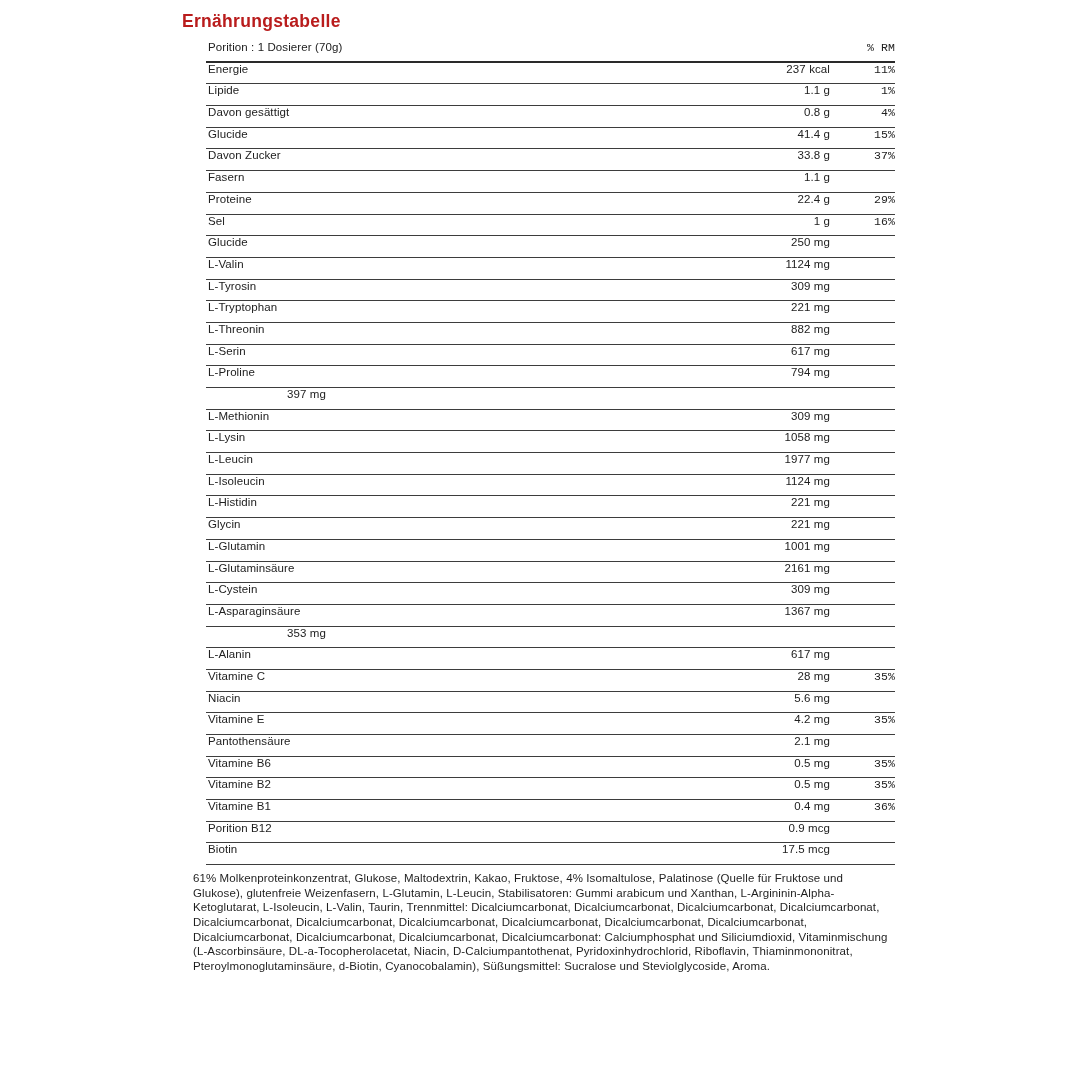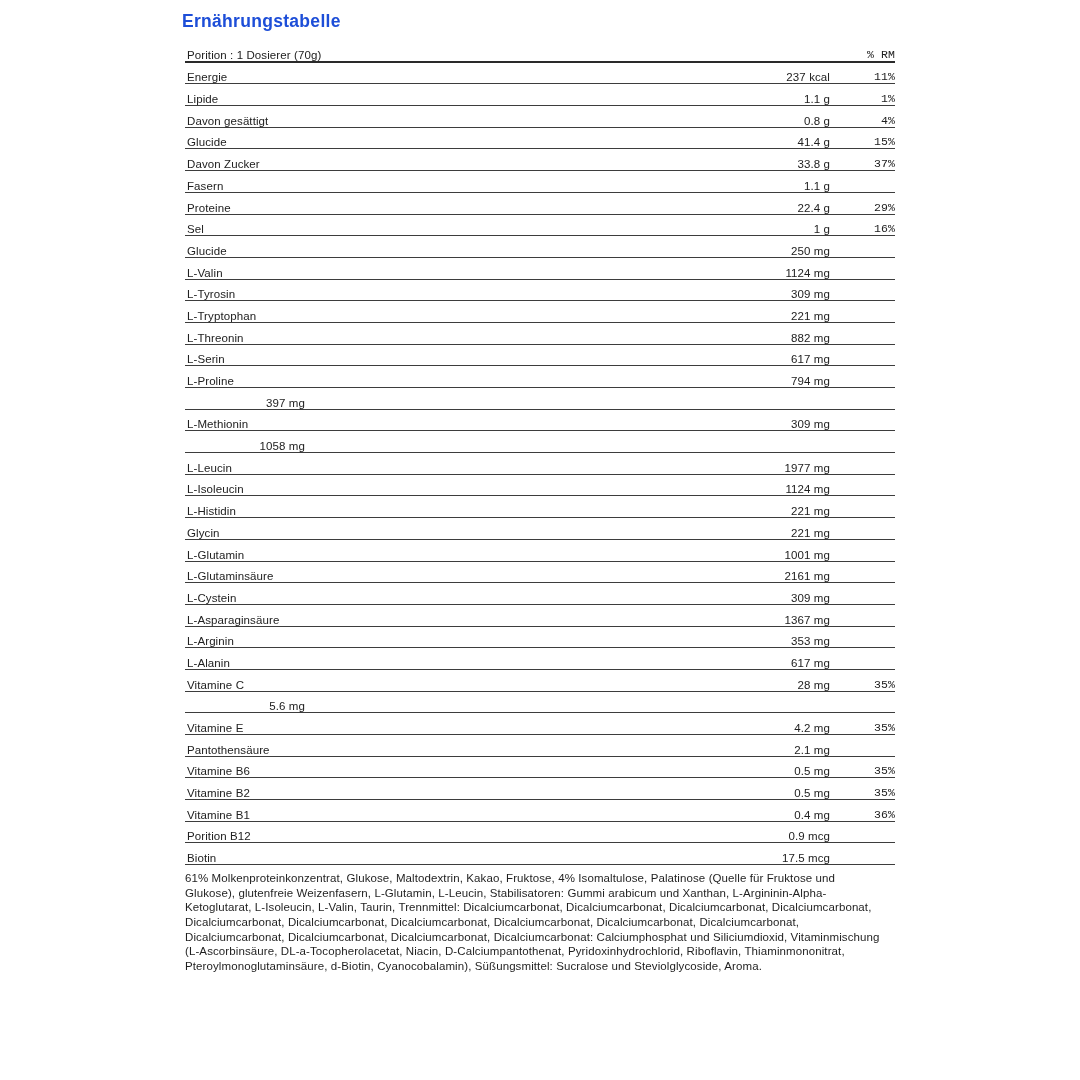--- a/index.html
+++ b/index.html
@@ -16,35 +16,36 @@
     left: 185px;
     top: 10px;
     width: 710px;
   }
   .title {
     margin: 0 0 0 -3px;
     font-size: 17.5px;
     line-height: 22px;
     font-weight: 600;
     letter-spacing: 0.3px;
-    color: #1d4ed8;
+    color: #b91c1c;
   }
   .table {
     margin-top: 9px;
     width: 710px;
   }
   .row {
     display: flex;
-    align-items: flex-end;
+    align-items: flex-start;
     height: 21.7px;
     box-sizing: border-box;
     border-bottom: 1.6px solid #3d3d3d;
     font-size: 11.5px;
     color: #212121;
     letter-spacing: 0.1px;
+    margin-left: 21px;
   }
   .row.header {
     border-bottom-width: 2.6px;
     border-bottom-color: #2a2a2a;
   }
   .row .label {
     flex: 1;
     padding-left: 2px;
     white-space: nowrap;
     overflow: hidden;
@@ -54,21 +55,21 @@
     text-align: right;
     white-space: nowrap;
   }
   .row .pct {
     width: 65px;
     text-align: right;
     white-space: nowrap;
     font-family: Liberation Mono, monospace;
   }
   .ingredients {
-    margin: 6px 0 0 0;
+    margin: 6px 0 0 8px;
     width: 700px;
     font-size: 11.5px;
     line-height: 14.6px;
     color: #1f1f1f;
     letter-spacing: 0.1px;
   }
 </style>
 </head>
 <body>
 
@@ -163,20 +164,21 @@
         <div class="row">
           <span class="value">397 mg</span>
           <span class="pct"></span>
         </div>
         <div class="row">
           <span class="label">L-Methionin</span>
           <span class="value">309 mg</span>
           <span class="pct"></span>
         </div>
         <div class="row">
+          <span class="label">L-Lysin</span>
           <span class="value">1058 mg</span>
           <span class="pct"></span>
         </div>
         <div class="row">
           <span class="label">L-Leucin</span>
           <span class="value">1977 mg</span>
           <span class="pct"></span>
         </div>
         <div class="row">
           <span class="label">L-Isoleucin</span>
@@ -207,35 +209,35 @@
           <span class="label">L-Cystein</span>
           <span class="value">309 mg</span>
           <span class="pct"></span>
         </div>
         <div class="row">
           <span class="label">L-Asparaginsäure</span>
           <span class="value">1367 mg</span>
           <span class="pct"></span>
         </div>
         <div class="row">
-          <span class="label">L-Arginin</span>
           <span class="value">353 mg</span>
           <span class="pct"></span>
         </div>
         <div class="row">
           <span class="label">L-Alanin</span>
           <span class="value">617 mg</span>
           <span class="pct"></span>
         </div>
         <div class="row">
           <span class="label">Vitamine C</span>
           <span class="value">28 mg</span>
           <span class="pct">35%</span>
         </div>
         <div class="row">
+          <span class="label">Niacin</span>
           <span class="value">5.6 mg</span>
           <span class="pct"></span>
         </div>
         <div class="row">
           <span class="label">Vitamine E</span>
           <span class="value">4.2 mg</span>
           <span class="pct">35%</span>
         </div>
         <div class="row">
           <span class="label">Pantothensäure</span>

